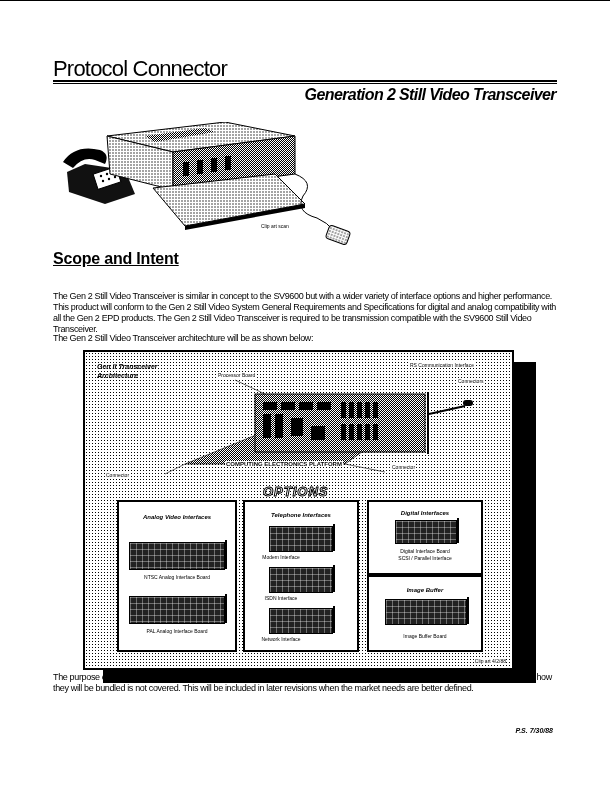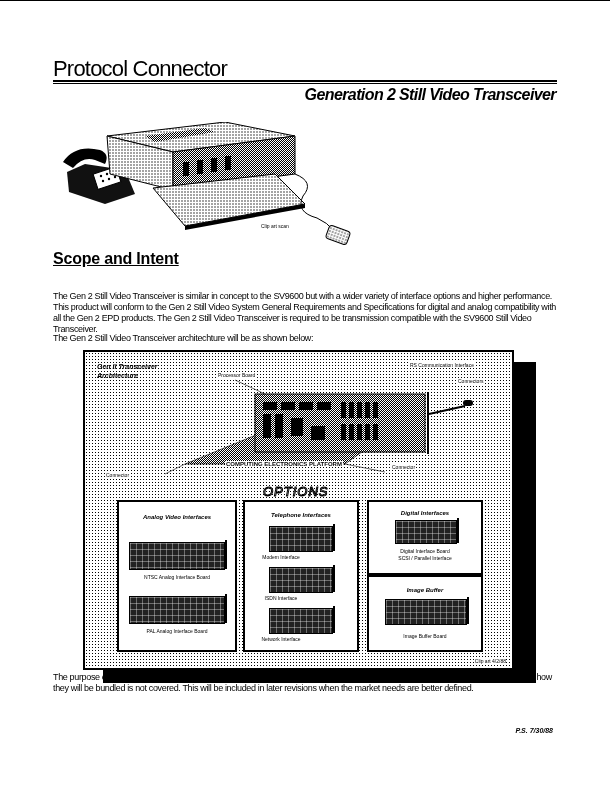--- a/index.html
+++ b/index.html
@@ -17,21 +17,21 @@
   .p3 { top: 672px; }
   .signature { position: absolute; right: 57px; top: 727px; font-size: 7px; font-style: italic; font-weight: bold; }
   .figure-shadow { position: absolute; left: 103px; top: 362px; width: 433px; height: 321px; background: #000; }
   .figure { position: absolute; left: 83px; top: 350px; width: 431px; height: 320px; border: 2px solid #000; box-sizing: border-box;
     background-color: #fff;
     background-image: radial-gradient(#000 0.6px, transparent 0.7px);
     background-size: 3px 3px; }
   .fig-title { position: absolute; left: 12px; top: 10px; font-size: 7px; font-weight: bold; font-style: italic; line-height: 9px; background: transparent; }
   .fig-label { position: absolute; font-size: 5px; background: #fff; padding: 0 1px; white-space: nowrap; }
   .platform-label { position: absolute; left: 140px; top: 109px; font-size: 6px; font-weight: bold; background: #fff; padding: 0 1px; }
-  .options-title { position: absolute; left: 178px; top: 132px; font-size: 13px; font-weight: normal; font-style: italic; color: #fff; -webkit-text-stroke: 1px #000; letter-spacing: 1px; }
+  .options-title { position: absolute; left: 178px; top: 132px; font-size: 13px; font-weight: bold; font-style: italic; color: #fff; -webkit-text-stroke: 1px #000; letter-spacing: 1px; }
   .opt-box { position: absolute; background: #fff; border: 2px solid #000; box-sizing: border-box; }
   .opt-title { position: absolute; left: 0; right: 0; text-align: center; font-size: 6px; font-weight: bold; font-style: italic; }
   .card { position: absolute; border: 1px solid #000; box-sizing: border-box;
     background-color: #222;
     background-image: linear-gradient(90deg, rgba(255,255,255,0.35) 1px, transparent 1px), linear-gradient(rgba(255,255,255,0.35) 1px, transparent 1px);
     background-size: 6px 6px; }
   .card::after { content: ""; position: absolute; right: -3px; top: -3px; width: 2px; height: calc(100% + 3px); background: #000; }
   .card-cap { position: absolute; left: 0; right: 0; text-align: center; font-size: 5px; }
   .credit { position: absolute; right: 6px; bottom: 4px; font-size: 5px; background: #fff; }
 </style>

